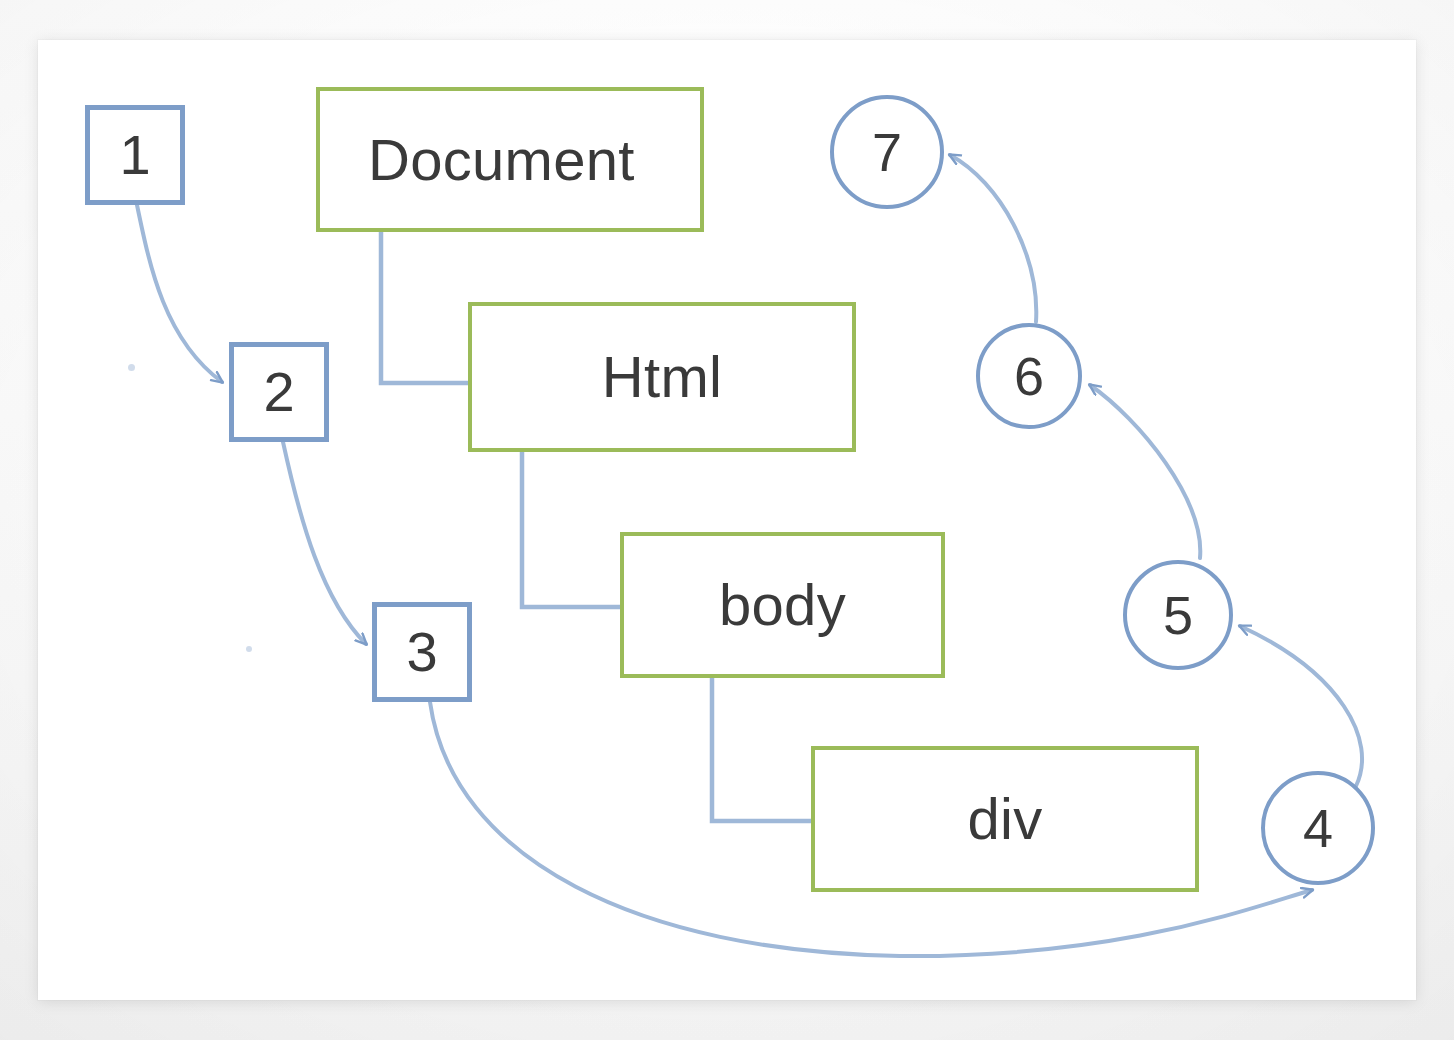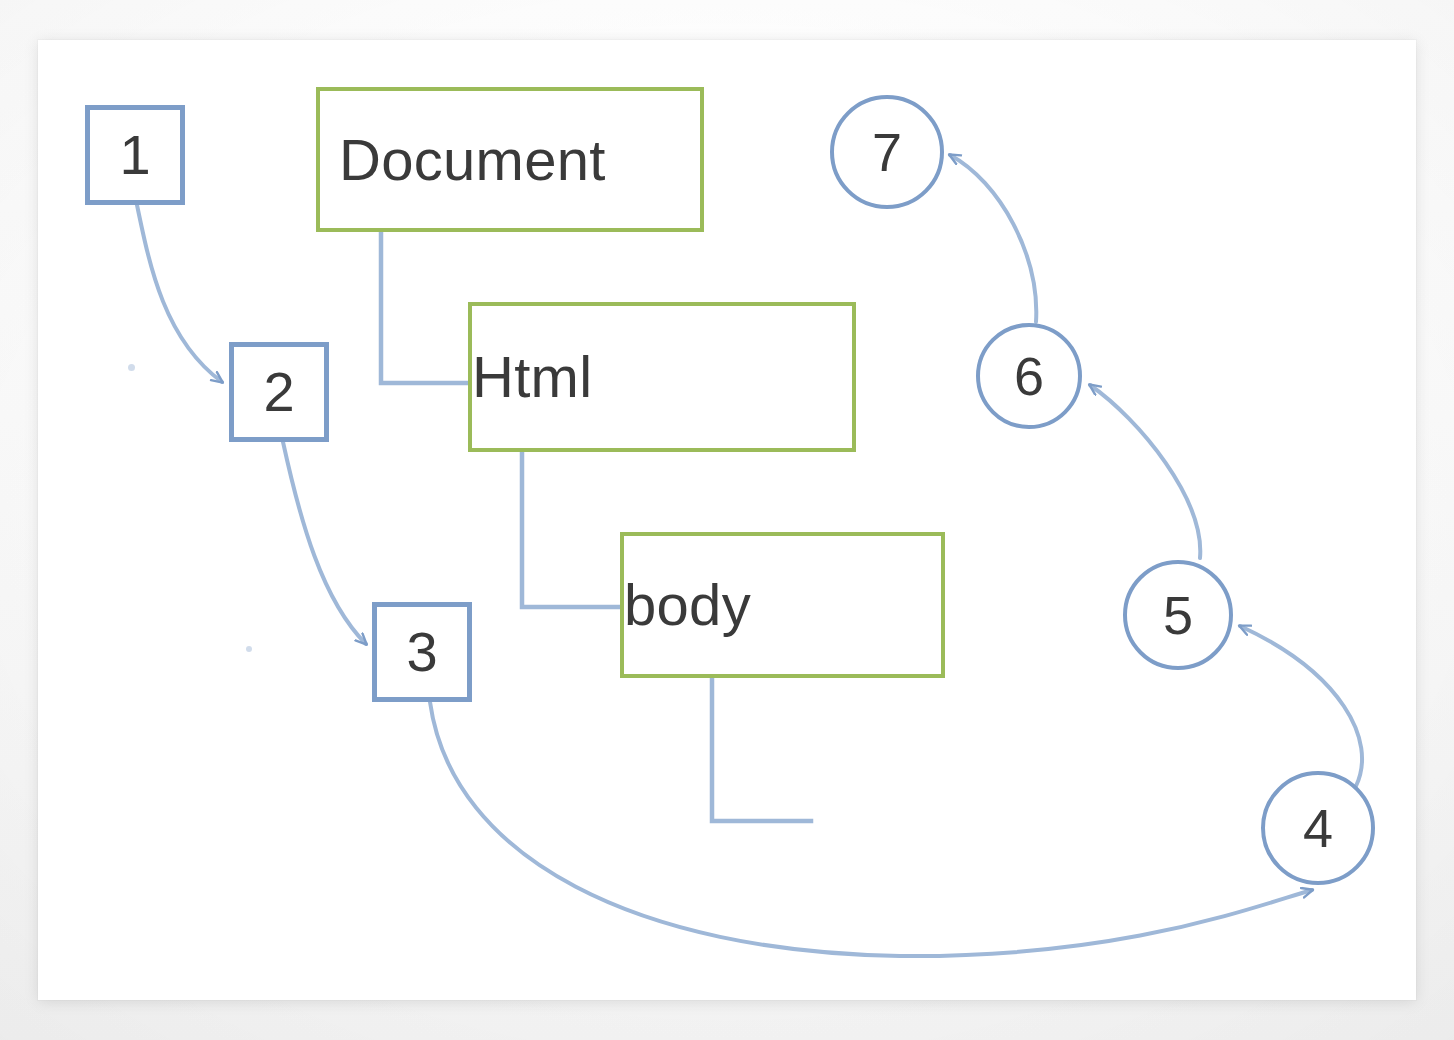--- a/index.html
+++ b/index.html
@@ -48,25 +48,25 @@
     display: flex;
     align-items: center;
     color: #3a3a3a;
     font-size: 58px;
     font-weight: 400;
     letter-spacing: 0.3px;
     line-height: 1;
   }
   .node-box .lbl {
     width: 100%;
-    text-align: left;
+    text-align: center;
   }
   .node-box.label-left .lbl {
     text-align: left;
-    padding-left: 19px;
+    padding-left: 48px;
   }
   .step-square {
     position: absolute;
     box-sizing: border-box;
     background: #ffffff;
     border: 5px solid #7d9dc8;
     display: flex;
     align-items: center;
     justify-content: center;
     color: #3a3a3a;
@@ -129,20 +129,23 @@
   </div>
 
   <div class="node-box" style="left:468px; top:302px; width:388px; height:150px;">
     <span class="lbl">Html</span>
   </div>
 
   <div class="node-box" style="left:620px; top:532px; width:325px; height:146px;">
     <span class="lbl">body</span>
   </div>
 
+  <div class="node-box" style="left:811px; top:746px; width:388px; height:146px;">
+    <span class="lbl">div</span>
+  </div>
 
   <div class="step-square" style="left:85px; top:105px; width:100px; height:100px;">
     <span>1</span>
   </div>
 
   <div class="step-square" style="left:229px; top:342px; width:100px; height:100px;">
     <span>2</span>
   </div>
 
   <div class="step-square" style="left:372px; top:602px; width:100px; height:100px;">

